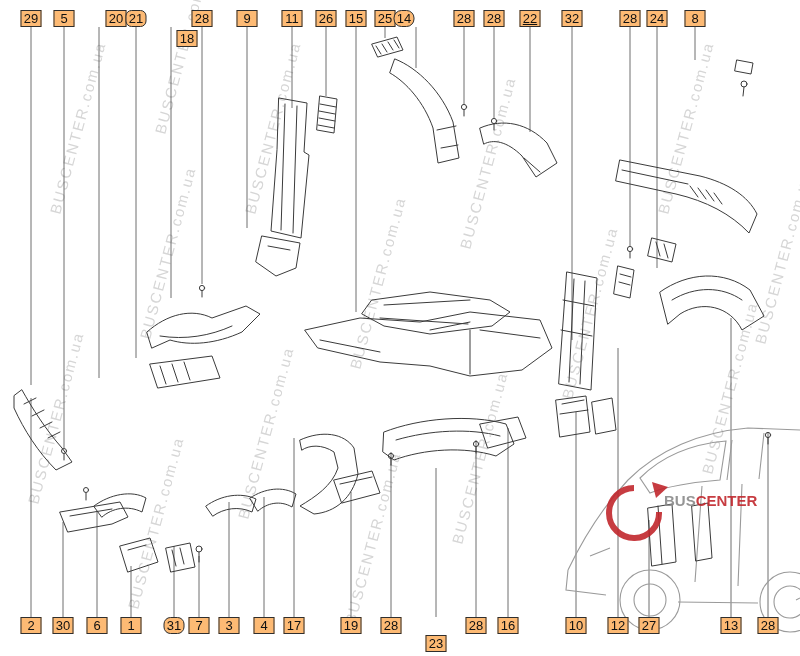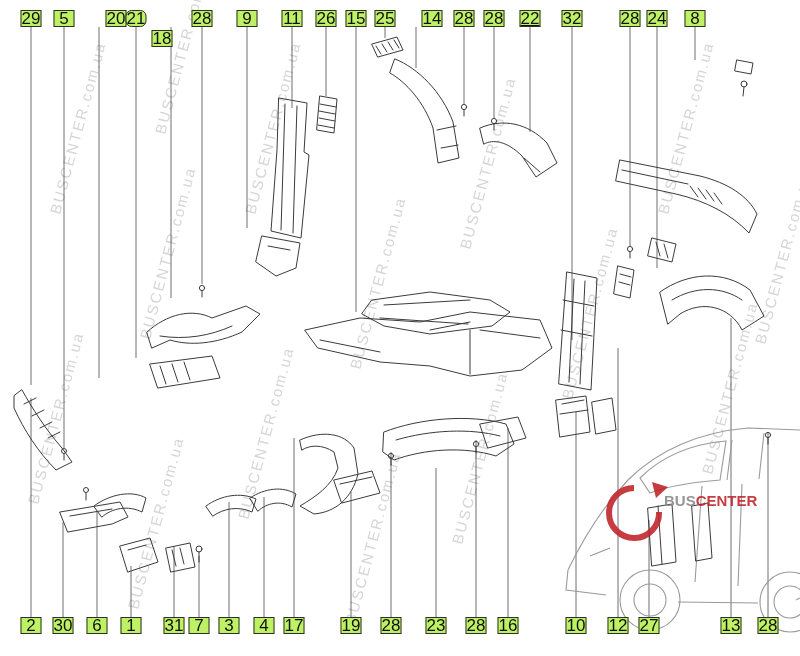--- a/index.html
+++ b/index.html
@@ -1,20 +1,20 @@
 <!DOCTYPE html>
 <html><head>
 <meta charset="utf-8">
 <style>
   html,body{margin:0;padding:0;background:#fff;}
   .stage{position:relative;width:800px;height:656px;background:#ffffff;overflow:hidden;
          font-family:"Liberation Sans",sans-serif;}
   .stage svg{position:absolute;left:0;top:0;}
-  .co{position:absolute;width:19px;height:15px;border:1px solid #2e2e2e;background:#bef264;
-      font-size:17px;line-height:15px;text-align:center;color:#111;
+  .co{position:absolute;width:19px;height:15px;border:1px solid #2e2e2e;background:#fdba74;
+      font-size:13px;line-height:15px;text-align:center;color:#111;
       transform:translateX(-50%);z-index:5;}
   .co.t{top:10px;}
   .co.b{top:617px;}
 </style>
 </head>
 <body>
 
 <div class="stage">
 
 <svg width="800" height="656" viewBox="0 0 800 656">
@@ -244,47 +244,47 @@
       <tspan fill="#8a8a8a">BUS</tspan><tspan fill="#c1272d">CENTER</tspan>
     </text>
   </g>
 
 </svg>
 
 <div class="co t" style="left: 31px;">29</div>
     <div class="co t" style="left: 64px;">5</div>
     <div class="co t" style="left: 116px;">20</div>
     <div class="co t" style="left: 136px; border-radius: 6px;">21</div>
-    <div class="co t" style="left: 162px; margin-top: 20px;">18</div>
+    <div class="co t" style="left: 187px; margin-top: 20px;">18</div>
     <div class="co t" style="left: 202px;">28</div>
     <div class="co t" style="left: 247px;">9</div>
     <div class="co t" style="left: 292px;">11</div>
     <div class="co t" style="left: 326px;">26</div>
     <div class="co t" style="left: 356px;">15</div>
     <div class="co t" style="left: 385px;">25</div>
-    <div class="co t" style="left: 432px;">14</div>
+    <div class="co t" style="left: 404px; border-radius: 8px;">14</div>
     <div class="co t" style="left: 464px;">28</div>
     <div class="co t" style="left: 494px;">28</div>
     <div class="co t" style="left: 530px; text-decoration: underline;">22</div>
     <div class="co t" style="left: 572px;">32</div>
     <div class="co t" style="left: 630px;">28</div>
     <div class="co t" style="left: 657px;">24</div>
     <div class="co t" style="left: 695px;">8</div>
     <div class="co b" style="left: 31px;">2</div>
     <div class="co b" style="left: 63px;">30</div>
     <div class="co b" style="left: 97px;">6</div>
     <div class="co b" style="left: 131px;">1</div>
-    <div class="co b" style="left: 174px;">31</div>
+    <div class="co b" style="left: 174px; border-radius: 7px;">31</div>
     <div class="co b" style="left: 199px;">7</div>
     <div class="co b" style="left: 229px;">3</div>
     <div class="co b" style="left: 264px;">4</div>
     <div class="co b" style="left: 294px;">17</div>
     <div class="co b" style="left: 351px;">19</div>
     <div class="co b" style="left: 391px;">28</div>
-    <div class="co b" style="left: 436px;">23</div>
+    <div class="co b" style="left: 436px; margin-top: 18px;">23</div>
     <div class="co b" style="left: 476px;">28</div>
     <div class="co b" style="left: 508px;">16</div>
     <div class="co b" style="left: 576px;">10</div>
     <div class="co b" style="left: 618px;">12</div>
     <div class="co b" style="left: 649px;">27</div>
     <div class="co b" style="left: 731px;">13</div>
     <div class="co b" style="left: 768px;">28</div>
   </div>
 
 </body></html>

